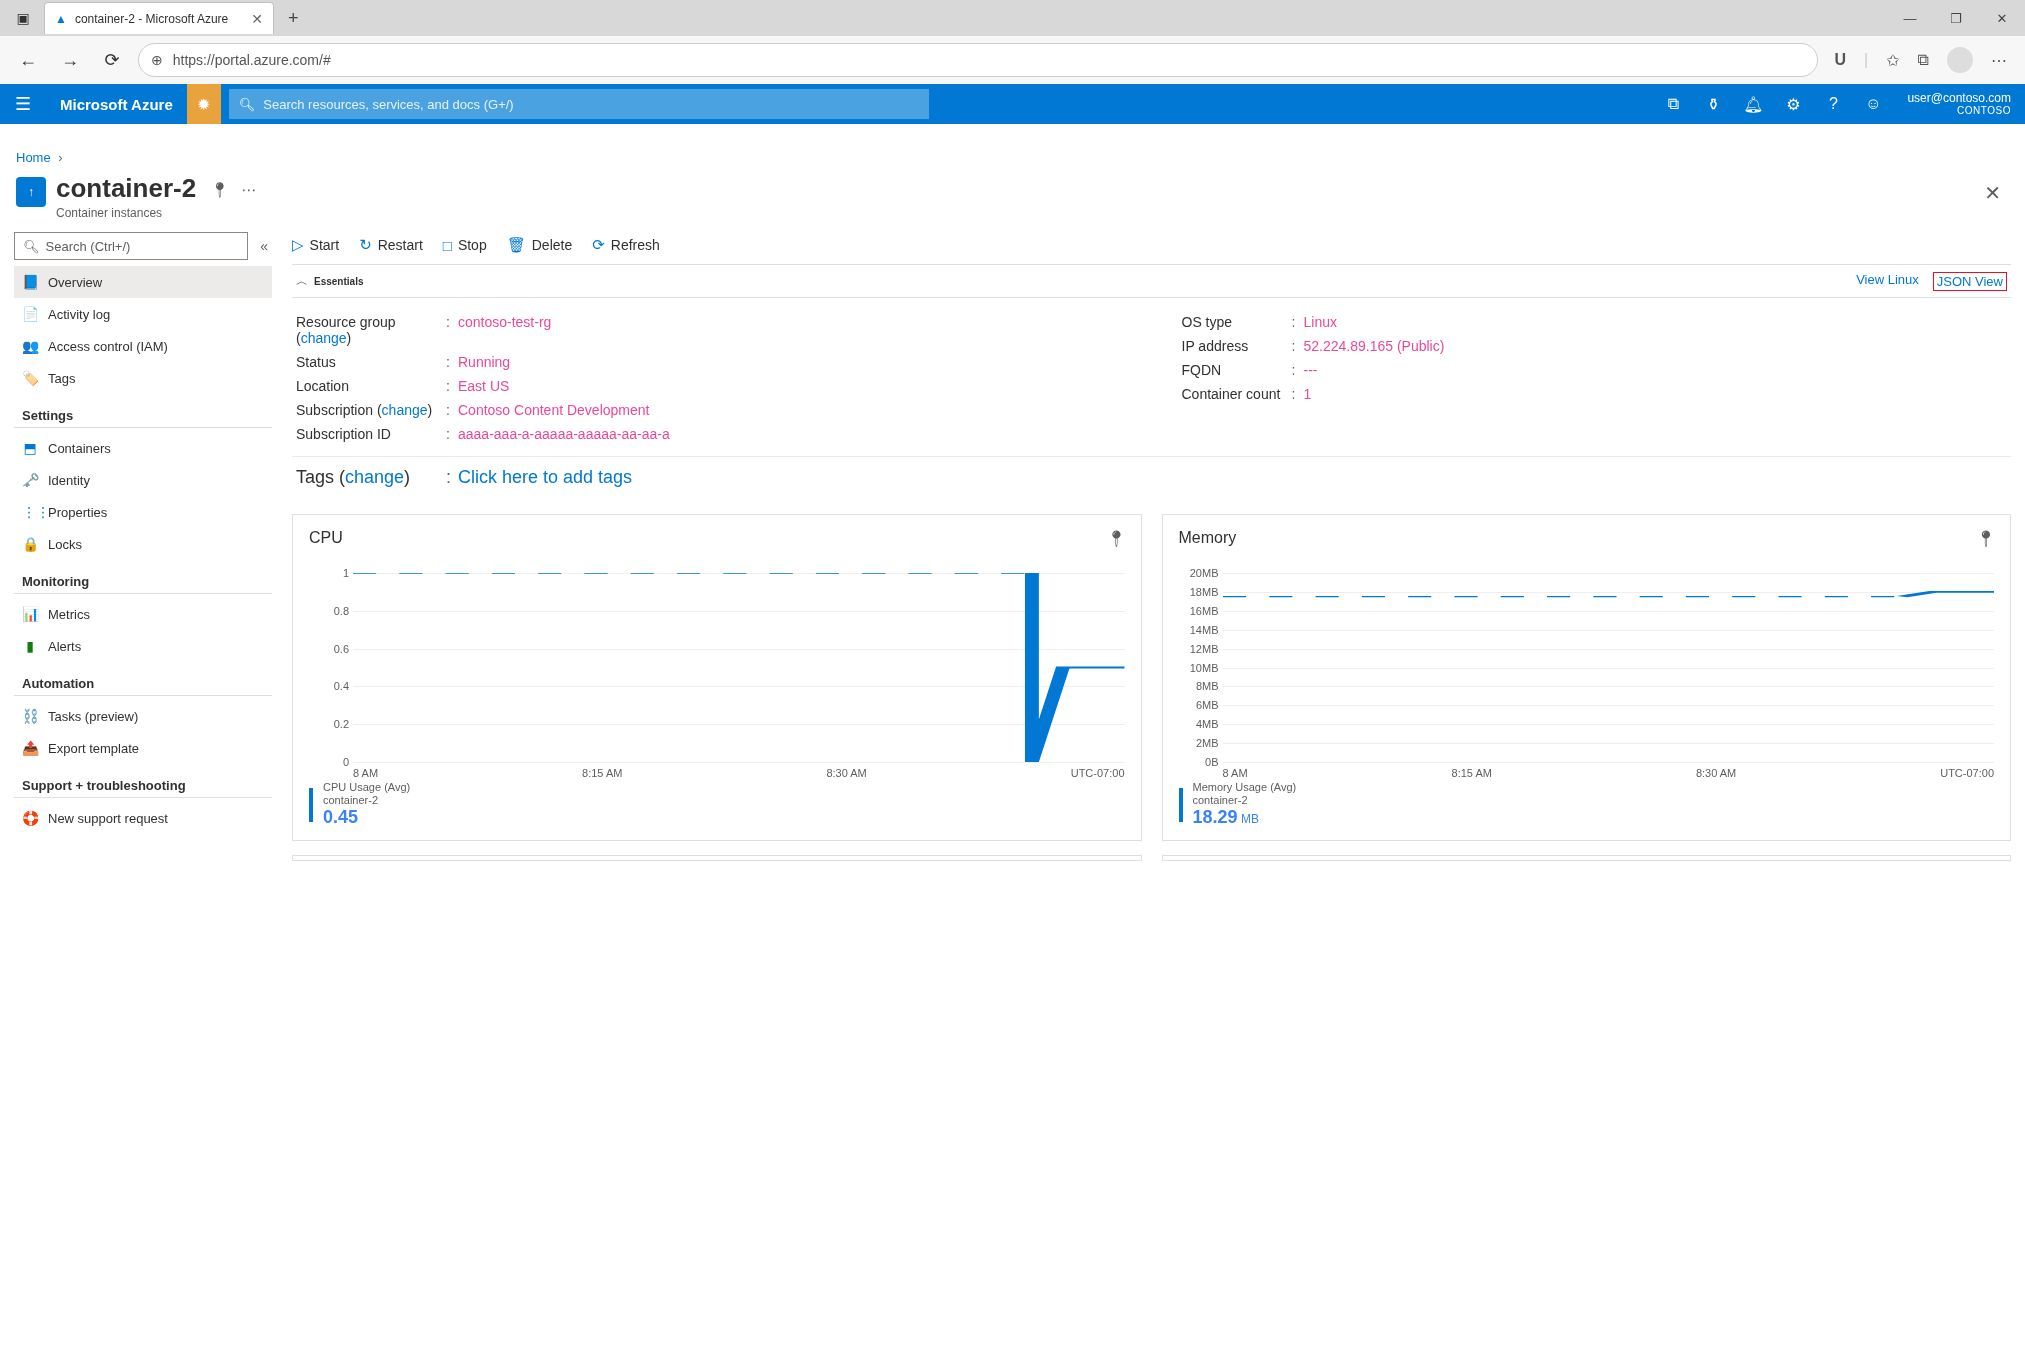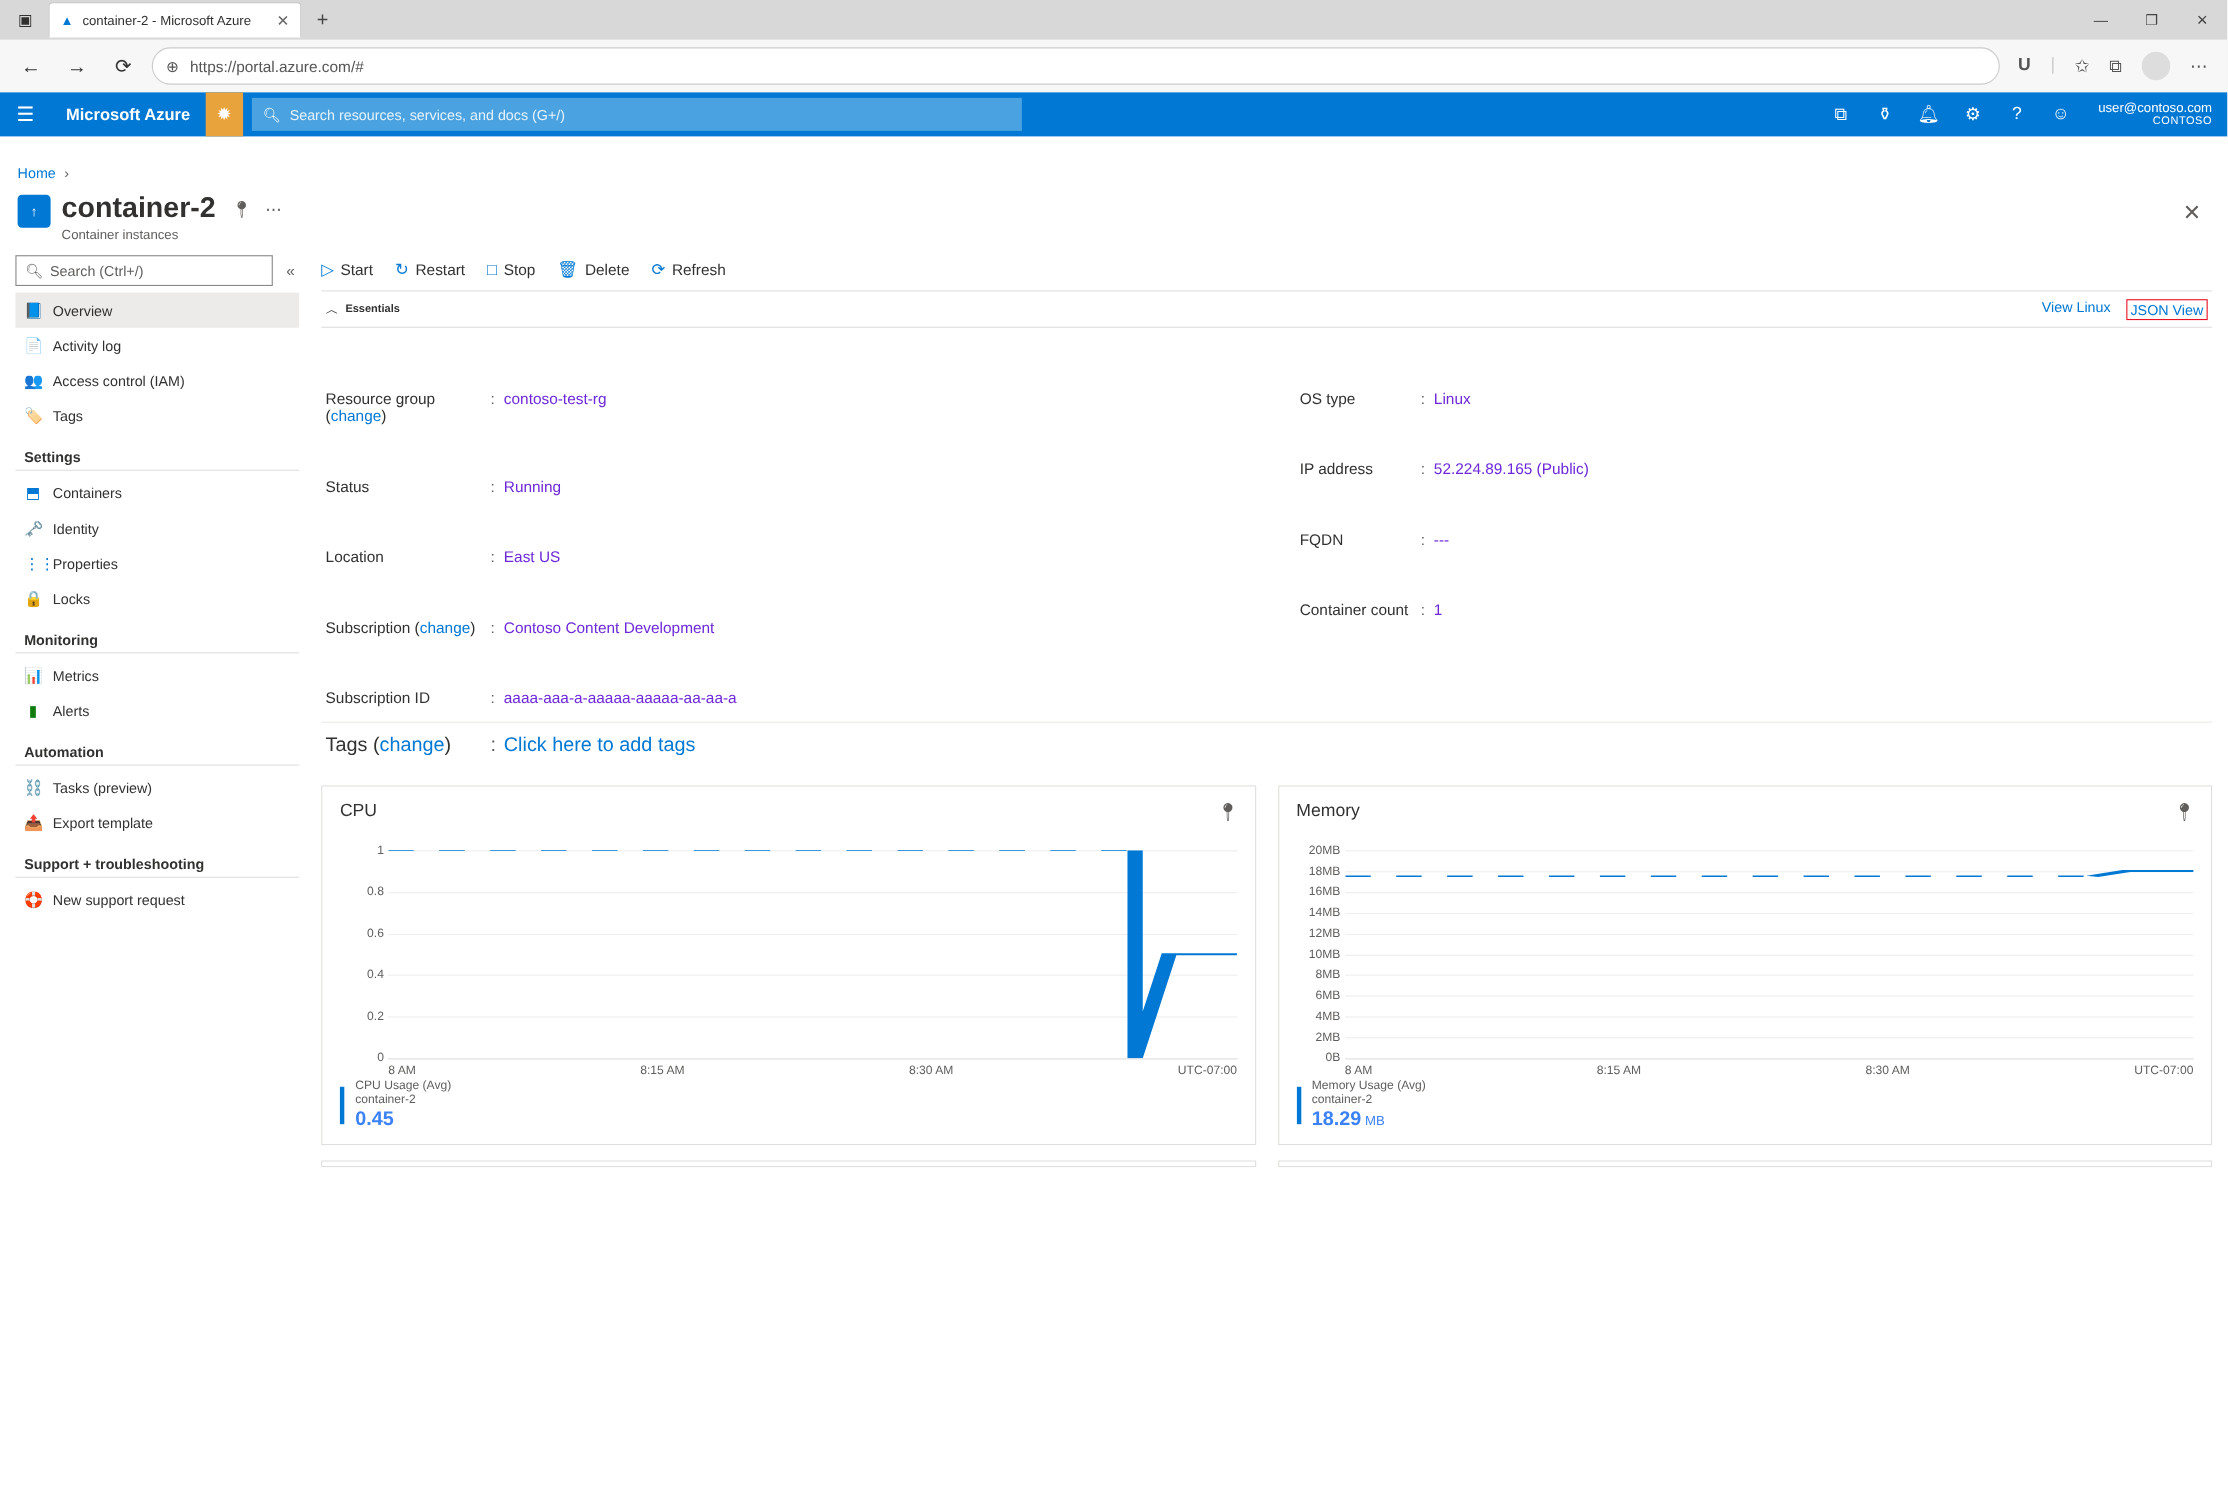--- a/index.html
+++ b/index.html
@@ -68,24 +68,24 @@
 
 .ess-row { border-top:1px solid #e1dfdd; border-bottom:1px solid #e1dfdd; height:34px; display:flex; align-items:center; padding:0 4px; }
 .ess-toggle { font-size:12px; margin-right:6px; }
 .ess-title { font-weight:600; font-size:10px; flex:0 0 auto; }
 .ess-links { margin-left:auto; display:flex; gap:14px; font-size:13px; }
 .link { color:#0078d4; cursor:pointer; }
 .json-hl { border:1.5px solid #e81123; padding:1px 3px; }
 
 .ess-grid { display:flex; padding:12px 4px 4px; gap:60px; font-size:14px; }
 .ess-col { flex:1; }
-.ess-line { display:flex; padding:4px 0;margin-top:40px; }
+.ess-line { display:flex; padding:4px 0; }
 .ess-k { width:150px; color:#323130; }
 .ess-sep { width:12px; color:#605e5c; }
-.ess-v { color:#6d28d9; }
+.ess-v { color:#ec4899; }
 
 .tags-row { display:flex; padding:10px 4px; font-size:18px; border-top:1px solid #edebe9; margin-top:6px;align-items:center;}
 
 
 .charts { display:flex; gap:20px; margin-top:16px; }
 .chart-card { flex:1; border:1px solid #e1dfdd; padding:14px 16px 12px; position:relative; }
 .chart-title { font-size:16px; font-weight:400; }
 .pin-chart { position:absolute; right:14px; top:14px; font-size:16px; color:#605e5c; }
 .chart-area { margin-top:26px; }
 .plot { position:relative; height:190px; margin-left:44px; border-bottom:1px solid #ccc; }

